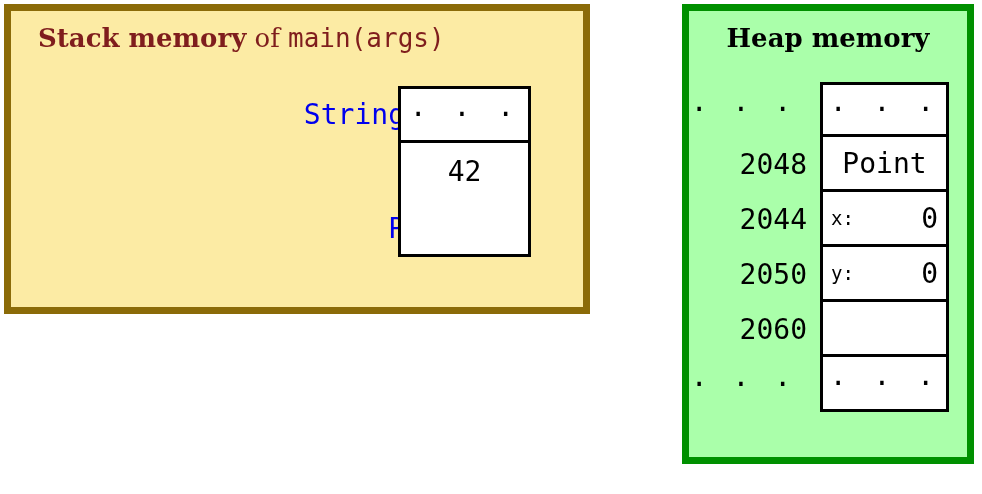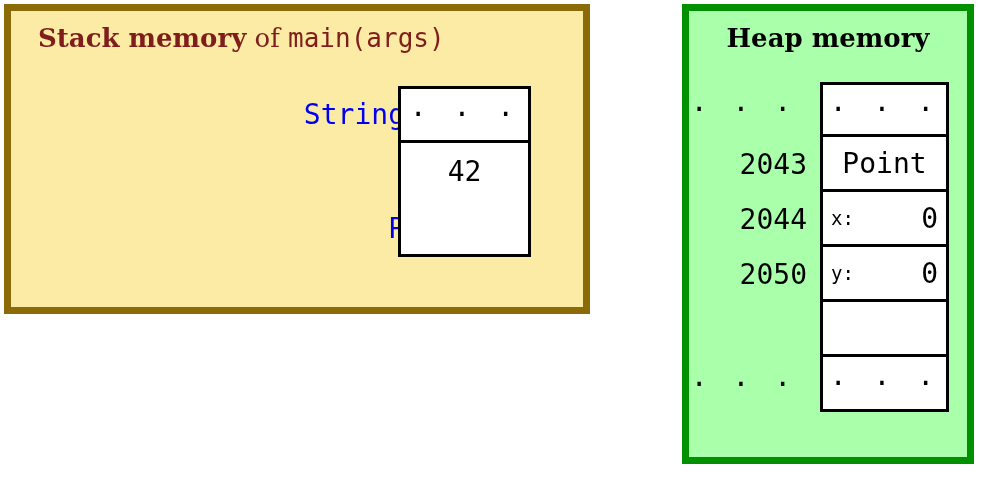--- a/index.html
+++ b/index.html
@@ -227,21 +227,21 @@
   <div id="heap-rows">
 
     <div class="heap-row">
       <div class="heap-addr addr-dots">· · ·</div>
       <div class="heap-cell">
         <span class="dots">· · ·</span>
       </div>
     </div>
 
     <div class="heap-row">
-      <div class="heap-addr">2043</div>
+      <div class="heap-addr">2048</div>
       <div class="heap-cell joined">
         <span>Point</span>
       </div>
     </div>
 
     <div class="heap-row">
       <div class="heap-addr">2044</div>
       <div class="heap-cell joined field">
         <span class="field-key">x:</span>
         <span class="field-val">0</span>
@@ -250,20 +250,21 @@
 
     <div class="heap-row">
       <div class="heap-addr">2050</div>
       <div class="heap-cell joined field">
         <span class="field-key">y:</span>
         <span class="field-val">0</span>
       </div>
     </div>
 
     <div class="heap-row">
+      <div class="heap-addr">2060</div>
       <div class="heap-cell joined">
         <span></span>
       </div>
     </div>
 
     <div class="heap-row">
       <div class="heap-addr addr-dots">· · ·</div>
       <div class="heap-cell joined">
         <span class="dots">· · ·</span>
       </div>

